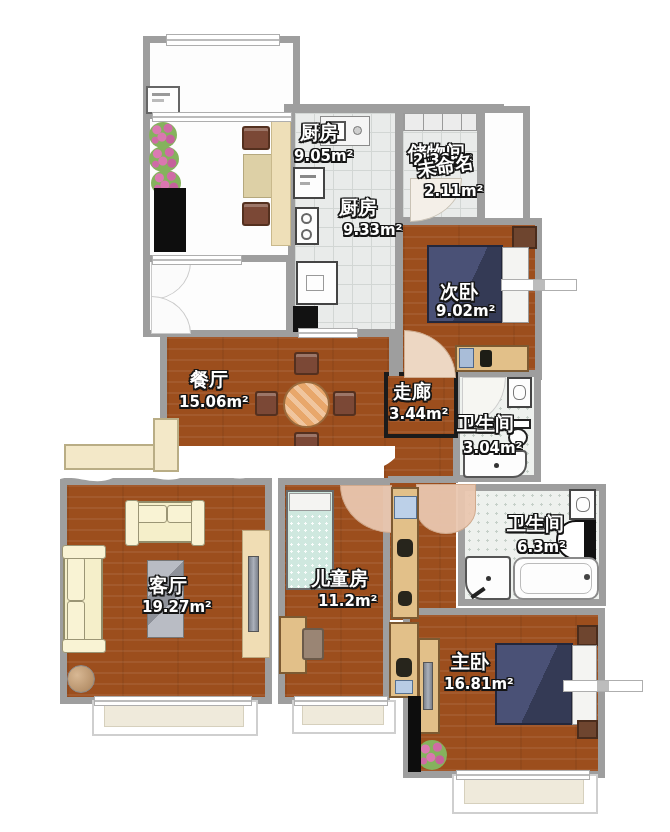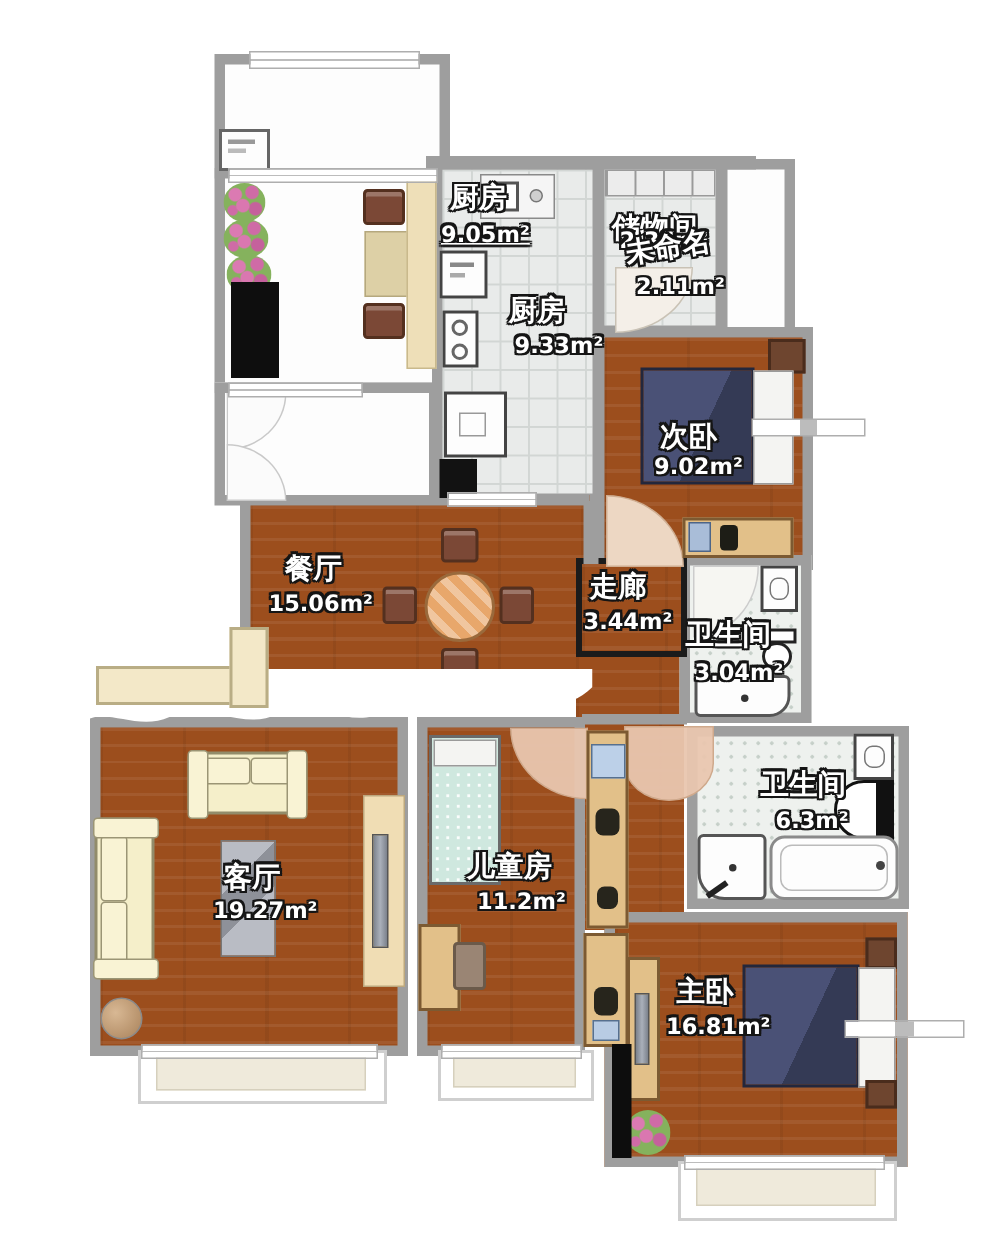--- a/index.html
+++ b/index.html
@@ -214,21 +214,21 @@
   <div class="furn tanbox" style="left:418px;top:638px;width:22px;height:96px;"></div>
   <div class="furn" style="left:423px;top:662px;width:10px;height:48px;background:linear-gradient(90deg,#7c828c,#aab0ba,#7c828c);border:1px solid #555;"></div>
   <div class="furn" style="left:577px;top:625px;width:21px;height:21px;background:#6e452f;border:2px solid #4a2c1c;"></div>
   <div class="furn navybed" style="left:495px;top:643px;width:78px;height:82px;"></div>
   <div class="furn pillowcol" style="left:572px;top:645px;width:25px;height:39px;"></div>
   <div class="furn pillowcol" style="left:572px;top:686px;width:25px;height:39px;"></div>
   <div class="furn" style="left:577px;top:720px;width:21px;height:19px;background:#6e452f;border:2px solid #4a2c1c;"></div>
   <div class="furn flower" style="left:417px;top:740px;width:30px;height:30px;"></div>
 
   <div class="label rname" style="left:300px;top:123px;">厨房</div>
-  <div class="label rarea" style="left:294px;top:149px;text-decoration:underline;">9.05m²</div>
+  <div class="label rarea" style="left:294px;top:149px;">9.05m²</div>
 
   <div class="label rname" style="left:339px;top:198px;">厨房</div>
   <div class="label rarea" style="left:343px;top:223px;">9.33m²</div>
 
   <div class="label rname" style="left:408px;top:143px;">储物间</div>
   <div class="label rarea" style="left:413px;top:153px;">2.36m²</div>
 
   <div class="label rname" style="left:417px;top:156px;transform:rotate(-9deg);">未命名</div>
   <div class="label rarea" style="left:424px;top:184px;">2.11m²</div>
 

